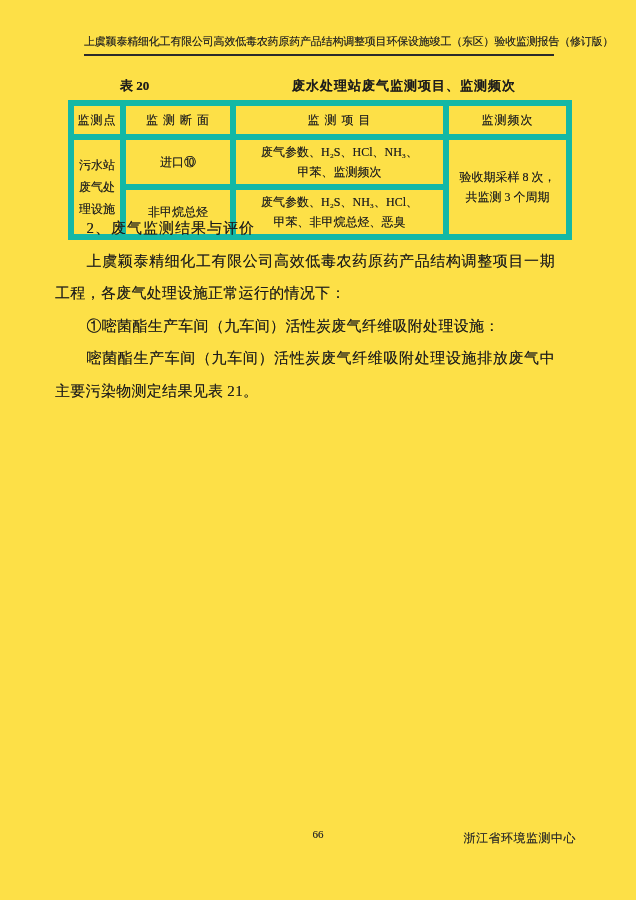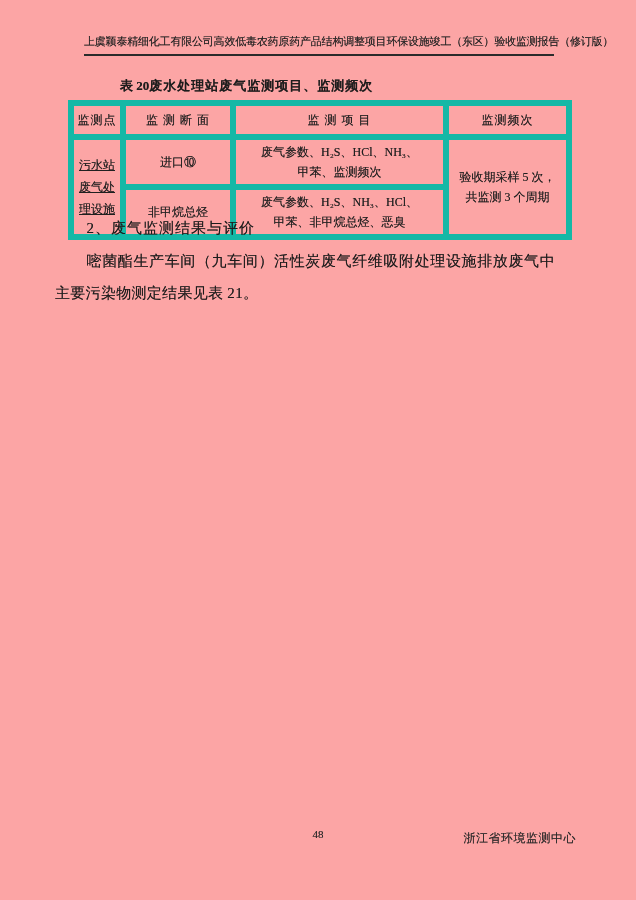--- a/index.html
+++ b/index.html
@@ -6,21 +6,21 @@
   body{
     width:636px;height:900px;
     background:#f6f6f4;
     font-family:"Liberation Serif","DejaVu Serif",serif;
     color:#1f1f1f;
     -webkit-font-smoothing:antialiased;
   }
   .page{
     position:relative;
     width:636px;height:900px;
-    background:#fca5a5;
+    background:#fde047;
     overflow:hidden;
     text-shadow:0 0 0.6px rgba(20,20,20,0.55); 
   }
   
   .doc-header{
     position:absolute;
     top:34px;left:84px;width:470px;
     text-align:center;
     font-size:11px;
     letter-spacing:-0.2px;
@@ -35,42 +35,42 @@
     top:77px;left:68px;width:488px;
   }
   .table-title{
     display:flex;
     font-size:13px;
     font-weight:bold;
     margin-bottom:5px;
     color:#1c1c1c;
   }
   .table-title .tbl-label{padding-left:52px;}
-  .table-title .tbl-caption{flex:1;text-align:left;padding-right:40px;letter-spacing:1px;}
+  .table-title .tbl-caption{flex:1;text-align:right;padding-right:40px;letter-spacing:1px;}
   table.monitor{
     width:498px;
     border-collapse:collapse;
     table-layout:fixed;
     font-size:12px;
     color:#202020;
   }
   table.monitor td,table.monitor th{
     border:6px solid #14b8a6;
     text-align:center;
     vertical-align:middle;
     font-weight:normal;
     padding:1px 2px;
     line-height:20px;
   }
   table.monitor{border:2px solid #151515;}
   tr.hdr th{height:26px;letter-spacing:1px;}
   tr.r1 td{height:42px;}
   tr.r2 td{height:42px;}
   .cell-2line div{line-height:20px;font-family:Liberation Serif, serif;}
-  .site-cell{line-height:22px !important;padding:0 2px !important;text-decoration:underline;}
+  .site-cell{line-height:22px !important;padding:0 2px !important;}
   
   .content{
     position:absolute;
     top:212px;left:55px;width:500px;
     font-size:15px;
     line-height:32.5px;
     color:#1c1c1c;
   }
   .content p{
     margin:0;
@@ -124,38 +124,40 @@
         <th>监测频次</th>
       </tr>
       <tr class="r1">
         <td rowspan="2" class="site-cell">污水站废气处理设施</td>
         <td>进口⑩</td>
         <td class="cell-2line">
           <div>废气参数、H₂S、HCl、NH₃、</div>
           <div>甲苯、监测频次</div>
         </td>
         <td rowspan="2" class="cell-2line">
-          <div>验收期采样 5 次，</div>
+          <div>验收期采样 8 次，</div>
           <div>共监测 3 个周期</div>
         </td>
       </tr>
       <tr class="r2">
         <td>非甲烷总烃</td>
         <td class="cell-2line">
           <div>废气参数、H₂S、NH₃、HCl、</div>
           <div>甲苯、非甲烷总烃、恶臭</div>
         </td>
       </tr>
     </tbody>
       </table>
   </div>
 
   <div class="content">
     <p class="section-heading">2、废气监测结果与评价</p>
+    <p>上虞颖泰精细化工有限公司高效低毒农药原药产品结构调整项目一期工程，各废气处理设施正常运行的情况下：</p>
+    <p>①嘧菌酯生产车间（九车间）活性炭废气纤维吸附处理设施：</p>
     <p>嘧菌酯生产车间（九车间）活性炭废气纤维吸附处理设施排放废气中主要污染物测定结果见表 21。</p>
   </div>
 
   <div class="doc-footer">
-    <span class="page-number">48</span>
+    <span class="page-number">66</span>
     <span class="footer-org">浙江省环境监测中心</span>
   </div>
 
 </div>
 
 </body></html>

